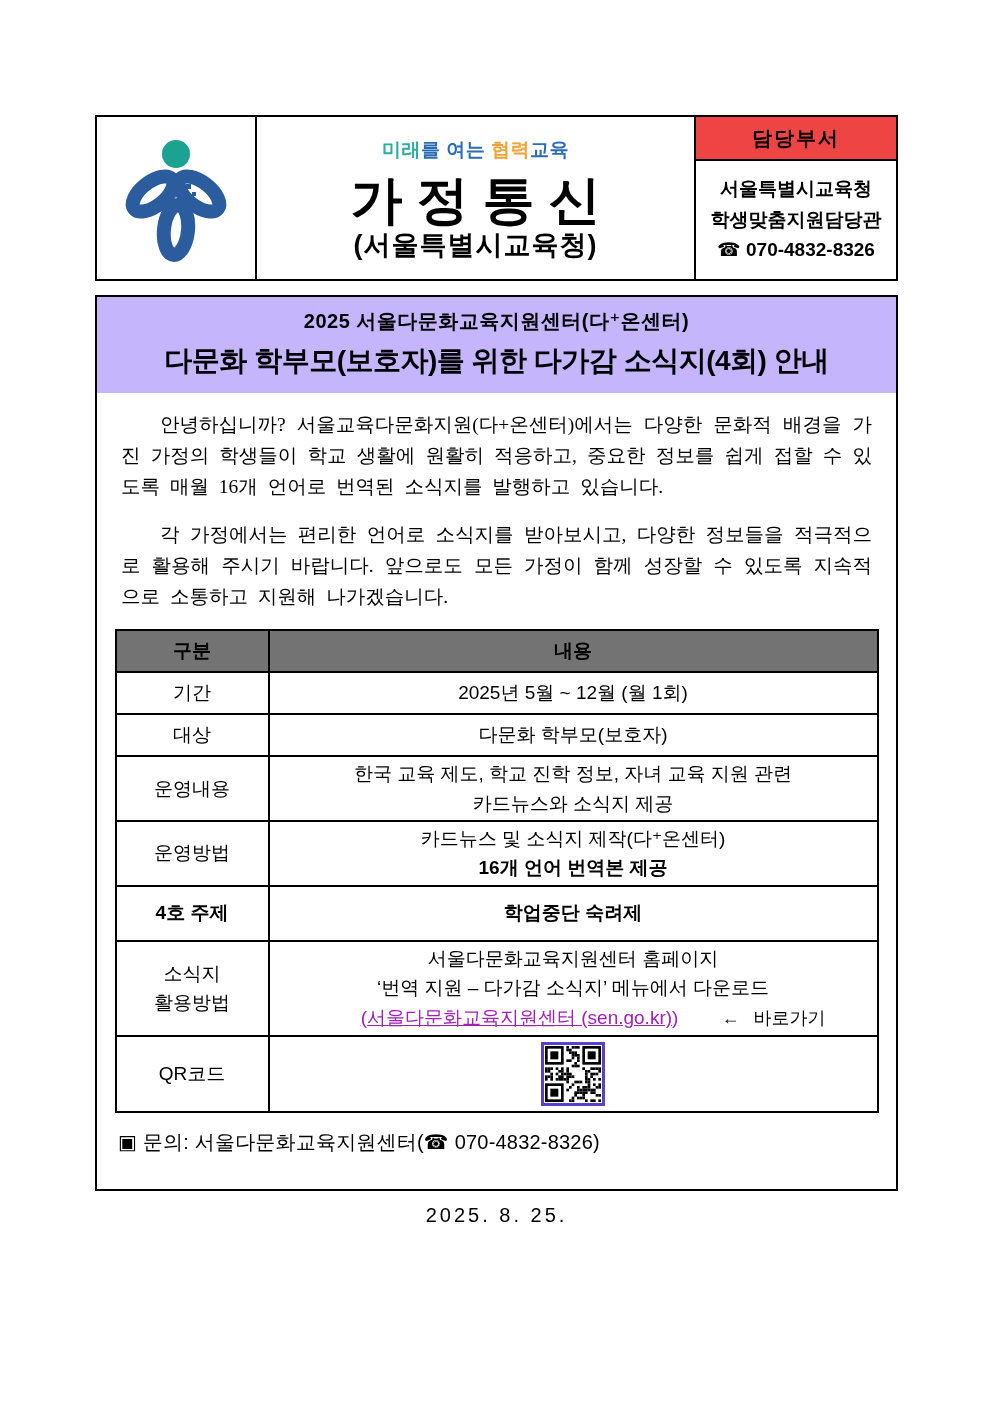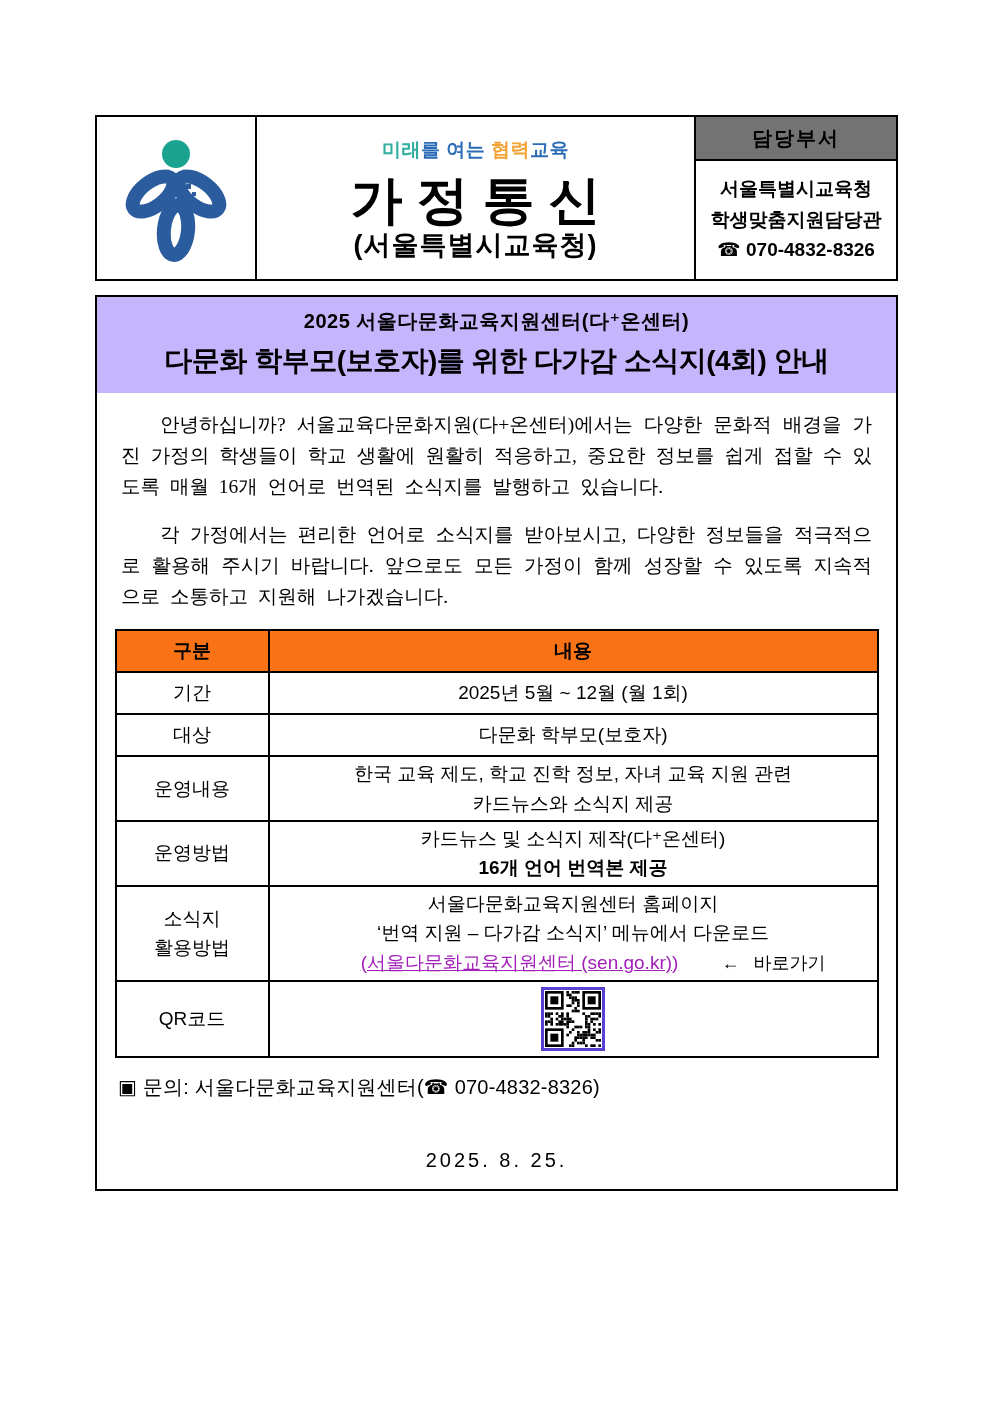--- a/index.html
+++ b/index.html
@@ -27,21 +27,21 @@
     padding-top: 4px;
   }
   .slogan { font-size: 19px; font-weight: bold; letter-spacing: 0.5px; }
   .main-title {
     font-size: 52px; font-weight: 900; line-height: 1.05;
     letter-spacing: 14px; text-indent: 14px; margin-top: 10px;
   }
   .sub-title { font-size: 27px; font-weight: bold; letter-spacing: 1px; margin-top: 0; }
   .dept-cell { width: 200px; display: flex; flex-direction: column; }
   .dept-head {
-    height: 44px; background: #737373; border-bottom: 2px solid #000;
+    height: 44px; background: #ef4444; border-bottom: 2px solid #000;
     display: flex; align-items: center; justify-content: center;
     font-size: 20px; font-weight: bold; letter-spacing: 2px;
   }
   .dept-body {
     flex: 1; display: flex; flex-direction: column;
     align-items: center; justify-content: center;
     font-size: 19px; font-weight: bold; line-height: 1.6;
   }
 
   
@@ -64,21 +64,21 @@
 
   
   .info-table {
     width: 764px; margin: 17px auto 0 auto;
     border-collapse: collapse; table-layout: fixed;
   }
   .info-table th, .info-table td {
     border: 2px solid #000; text-align: center;
     font-size: 19px; padding: 2px 6px; vertical-align: middle;
   }
-  .info-table th { background: #f97316; font-weight: bold; }
+  .info-table th { background: #737373; font-weight: bold; }
   .col-label { width: 153px; }
   .row-h1 { height: 42px; }
   .row-h2 { height: 64px; }
   .row-h3 { height: 55px; }
   .row-h4 { height: 94px; }
   .row-h5 { height: 64px; margin-top: 19px; }
   .bold { font-weight: bold; }
   .cell-line { display: block; line-height: 1.55; }
   .link {
     color: #a020b8; text-decoration: underline; cursor: pointer; margin-left: 40px;
@@ -174,20 +174,24 @@
       </tr>
 
       <tr class="row-h5">
         <td>운영방법</td>
         <td>
           <span class="cell-line">카드뉴스 및 소식지 제작(다⁺온센터)</span>
           <span class="cell-line bold">16개 언어 번역본 제공</span>
         </td>
       </tr>
 
+      <tr class="row-h3">
+        <td class="bold">4호 주제</td>
+        <td class="bold">학업중단 숙려제</td>
+      </tr>
 
       <tr class="row-h4">
         <td>
           <span class="cell-line">소식지</span>
           <span class="cell-line">활용방법</span>
         </td>
         <td>
           <span class="cell-line">서울다문화교육지원센터 홈페이지</span>
           <span class="cell-line">‘번역 지원 – 다가감 소식지’  메뉴에서  다운로드</span>
           <span class="cell-line">

